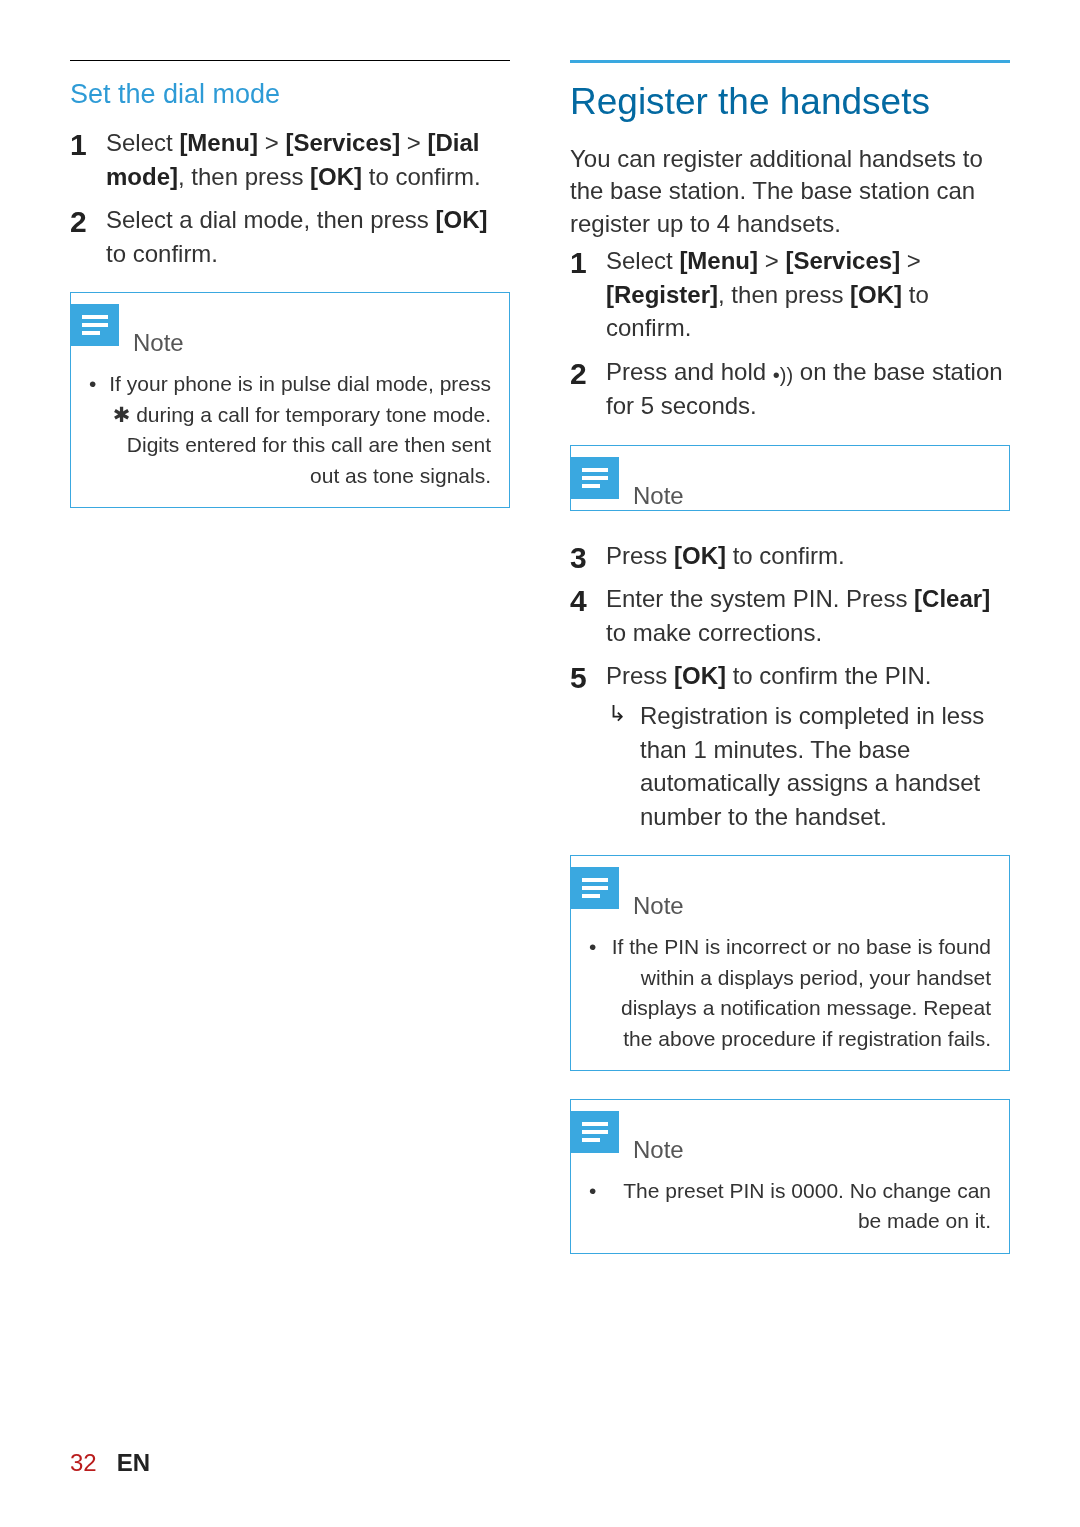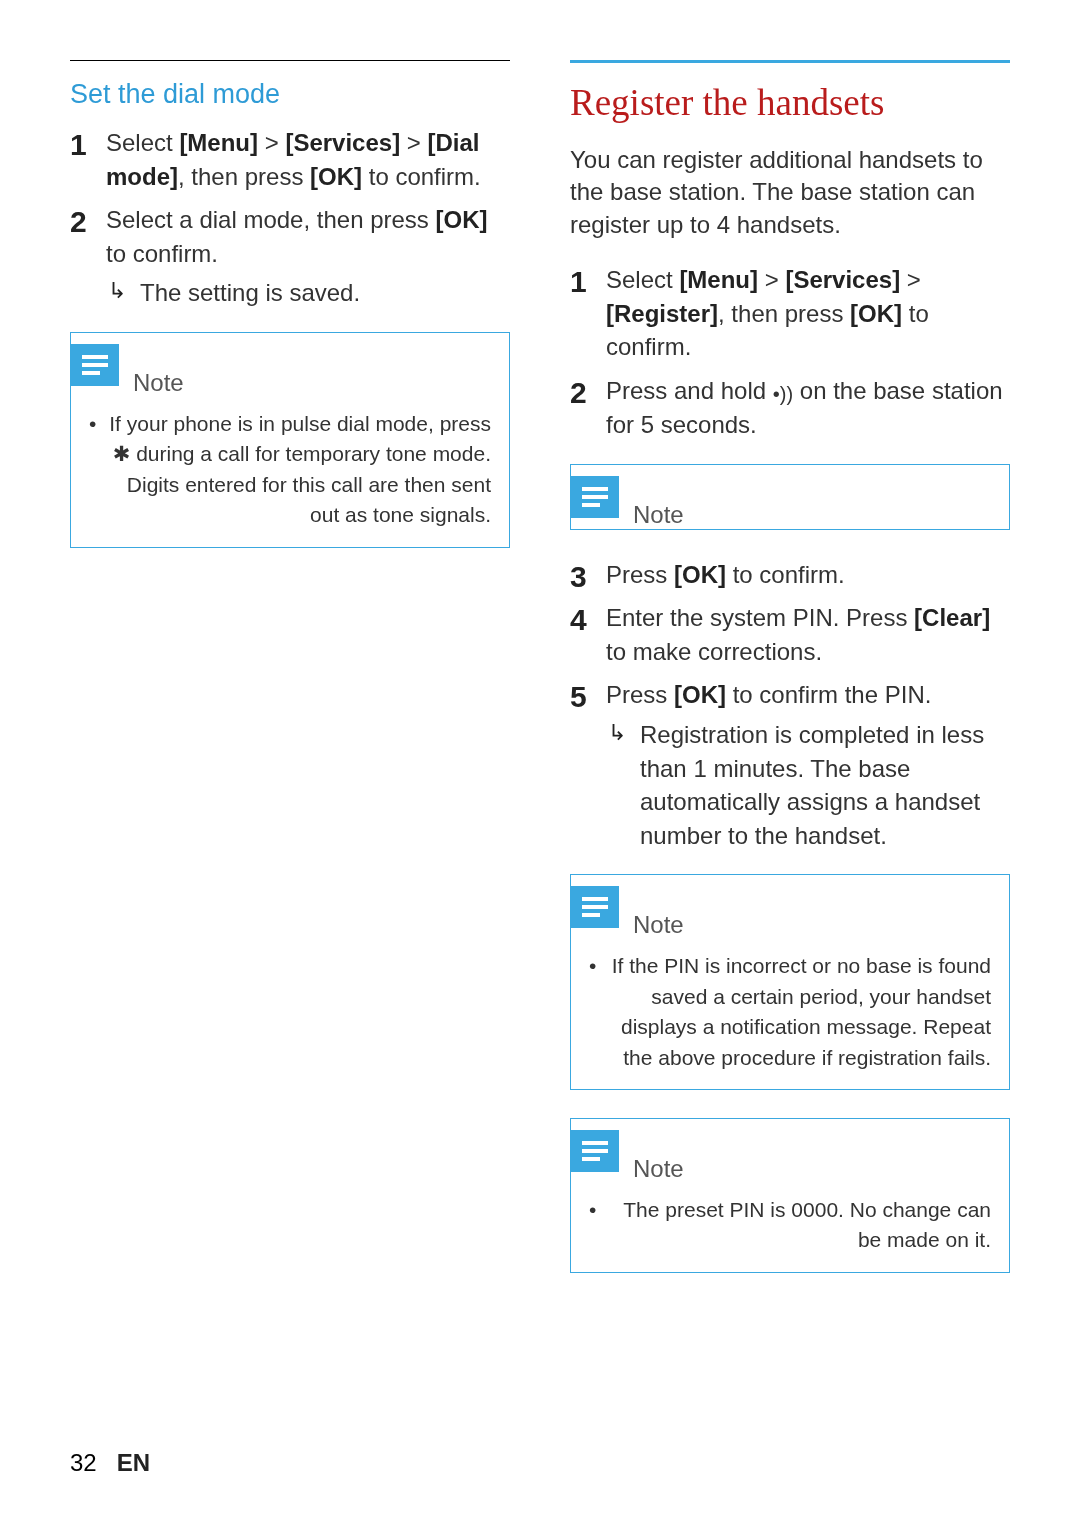--- a/index.html
+++ b/index.html
@@ -37,30 +37,29 @@
     background: #000;
     margin-bottom: 18px;
   }
   h2.section {
     color: #2e9bd6;
     font-weight: normal;
     font-size: 27px;
     margin: 0 0 16px 0;
   }
   h1.section {
-    color: #b91c1c;
+    color: #0369a1;
     font-weight: normal;
     font-size: 37px;
     margin: 0 0 20px 0;
-    font-family: Liberation Serif, serif;
   }
   p.intro {
     font-size: 24px;
     line-height: 1.35;
-    margin: 0 0 22px 0;
+    margin: 0 0 4px 0;
     color: #333;
   }
   ol.steps {
     list-style: none;
     padding: 0;
     margin: 0 0 22px 0;
     counter-reset: step;
   }
   ol.steps > li {
     position: relative;
@@ -155,40 +154,39 @@
     vertical-align: -2px;
     font-size: 20px;
   }
   .footer {
     display: flex;
     align-items: baseline;
     gap: 20px;
     font-size: 24px;
     margin-top: 10px;
   }
-  .footer .pg { color: #000000; }
+  .footer .pg { color: #b91c1c; }
   .footer .lang { font-weight: bold; }
 </style>
 </head>
 <body>
 
 <div class="page">
   <div class="columns">
 
     <div class="col">
       <div class="hr-thin"></div>
       <h2 class="section">Set the dial mode</h2>
 
       <ol class="steps">
         <li>
           <span>Select <b>[Menu]</b> &gt; <b>[Services]</b> &gt; <b>[Dial mode]</b>, then press <b>[OK]</b> to confirm.</span>
         </li>
         <li>
           <span>Select a dial mode, then press <b>[OK]</b> to confirm.</span>
-          <div class="result">The setting is saved.</div>
         </li>
       </ol>
 
       <div class="notebox">
         <div class="notehead">
           <div class="note-icon">
               <span></span>
               <span></span>
               <span class="short"></span>
             </div>
@@ -244,21 +242,21 @@
         <div class="notehead">
           <div class="note-icon">
               <span></span>
               <span></span>
               <span class="short"></span>
             </div>
           <div class="note-label">Note</div>
         </div>
         <div class="notebody">
           <ul>
-            <li>If the PIN is incorrect or no base is found saved a certain period, your handset displays a notification message. Repeat the above procedure if registration fails.</li>
+            <li>If the PIN is incorrect or no base is found within a displays period, your handset displays a notification message. Repeat the above procedure if registration fails.</li>
           </ul>
         </div>
       </div>
 
       <div class="notebox">
         <div class="notehead">
           <div class="note-icon">
               <span></span>
               <span></span>
               <span class="short"></span>

